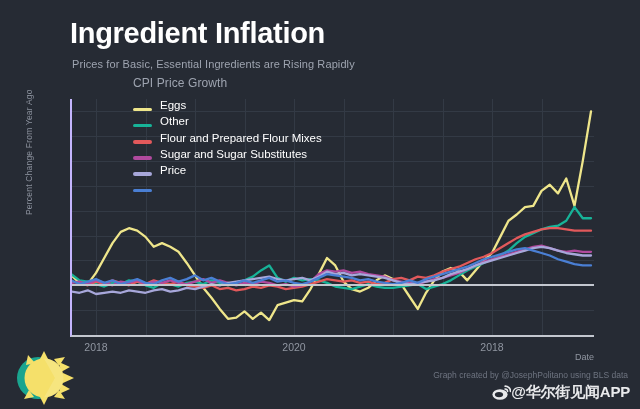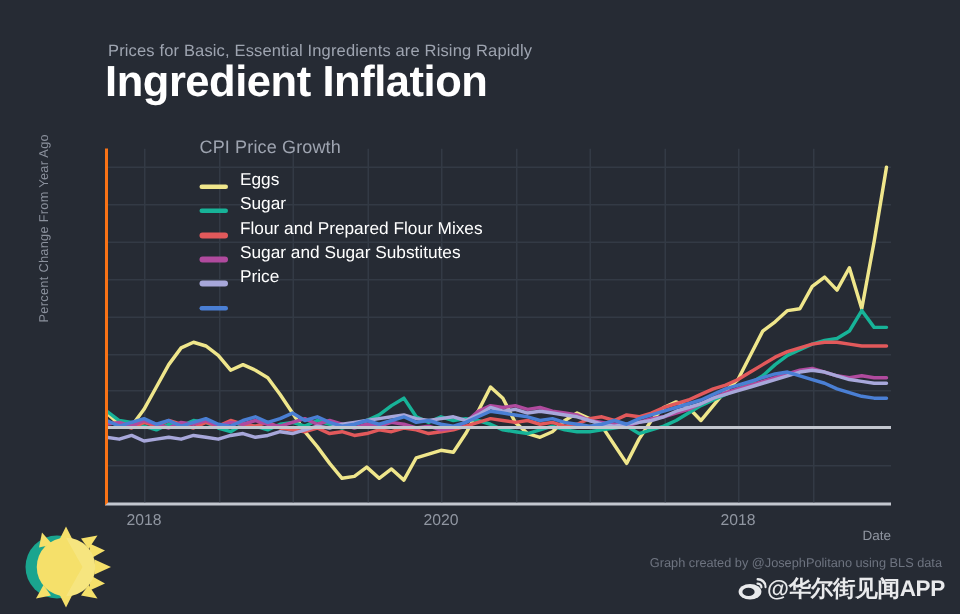--- a/index.html
+++ b/index.html
@@ -21,21 +21,21 @@
     letter-spacing: -0.3px; line-height: 1.05; margin: 0;
   }
   #chart-subtitle {
     font-size: 11px; color: #9ea4b0; margin: 10px 0 0 2px;
     letter-spacing: 0.1px;
   }
   
   #plot-frame {
     position: absolute; left: 70px; top: 99px;
     width: 524px; height: 238px;
-    border-left: 2px solid #f97316;
+    border-left: 2px solid #c4b5fd;
     border-bottom: 2px solid #c3c7cf;
     box-sizing: border-box;
   }
   #plot-area { position: absolute; inset: 0; overflow: hidden; }
   .gridline-h {
     position: absolute; left: 0; right: 0; height: 1px;
     background: #333a45;
   }
   .gridline-v {
     position: absolute; top: 0; bottom: 0; width: 1px;
@@ -53,21 +53,21 @@
     position: absolute; left: 24px; top: 215px;
     font-size: 8.5px; color: #8b919d;
     transform-origin: left top; transform: rotate(-90deg);
     white-space: nowrap; letter-spacing: 0.2px;
   }
   #x-axis-title {
     position: absolute; left: 575px; top: 352px;
     font-size: 9px; color: #9096a1;
   }
   
-  #legend { position: absolute; left: 133px; top: 91px; }
+  #legend { position: absolute; left: 133px; top: 76px; }
   #legend-title {
     font-size: 12px; color: #9ea4b0; margin-bottom: 5px;
     letter-spacing: 0.1px;
   }
   .legend-row {
     display: flex; align-items: flex-end; height: 16.2px;
   }
   .legend-swatch {
     width: 19px; height: 3.6px; border-radius: 2px; margin-right: 8px;
     flex: 0 0 auto;
@@ -89,22 +89,22 @@
     letter-spacing: -0.2px;
   }
   #logo { position: absolute; left: 4px; top: 349px; width: 78px; height: 58px; }
 </style>
 </head>
 <body>
 
 <div id="root">
 
   <div id="header">
+    <div id="chart-title">Ingredient Inflation</div>
     <div id="chart-subtitle">Prices for Basic, Essential Ingredients are Rising Rapidly</div>
-    <div id="chart-title">Ingredient Inflation</div>
   </div>
 
   <div id="y-axis-title">Percent Change From Year Ago</div>
 
   <div id="plot-frame">
     <div id="plot-area">
       <div id="grid-h">
           <div class="gridline-h" style="top: 12.4211px;"></div>
           <div class="gridline-h" style="top: 37.2632px;"></div>
           <div class="gridline-h" style="top: 62.1053px;"></div>
@@ -148,21 +148,21 @@
 
   <div id="legend">
     <div id="legend-title">CPI Price Growth</div>
     <div id="legend-rows">
         <div class="legend-row">
           <div class="legend-swatch" style="background: rgb(239, 230, 139);"></div>
           <div class="legend-label">Eggs</div>
         </div>
         <div class="legend-row">
           <div class="legend-swatch" style="background: rgb(23, 179, 152);"></div>
-          <div class="legend-label">Sugar</div>
+          <div class="legend-label">Other</div>
         </div>
         <div class="legend-row">
           <div class="legend-swatch" style="background: rgb(226, 89, 91);"></div>
           <div class="legend-label">Flour and Prepared Flour Mixes</div>
         </div>
         <div class="legend-row">
           <div class="legend-swatch" style="background: rgb(176, 74, 158);"></div>
           <div class="legend-label">Sugar and Sugar Substitutes</div>
         </div>
         <div class="legend-row">

